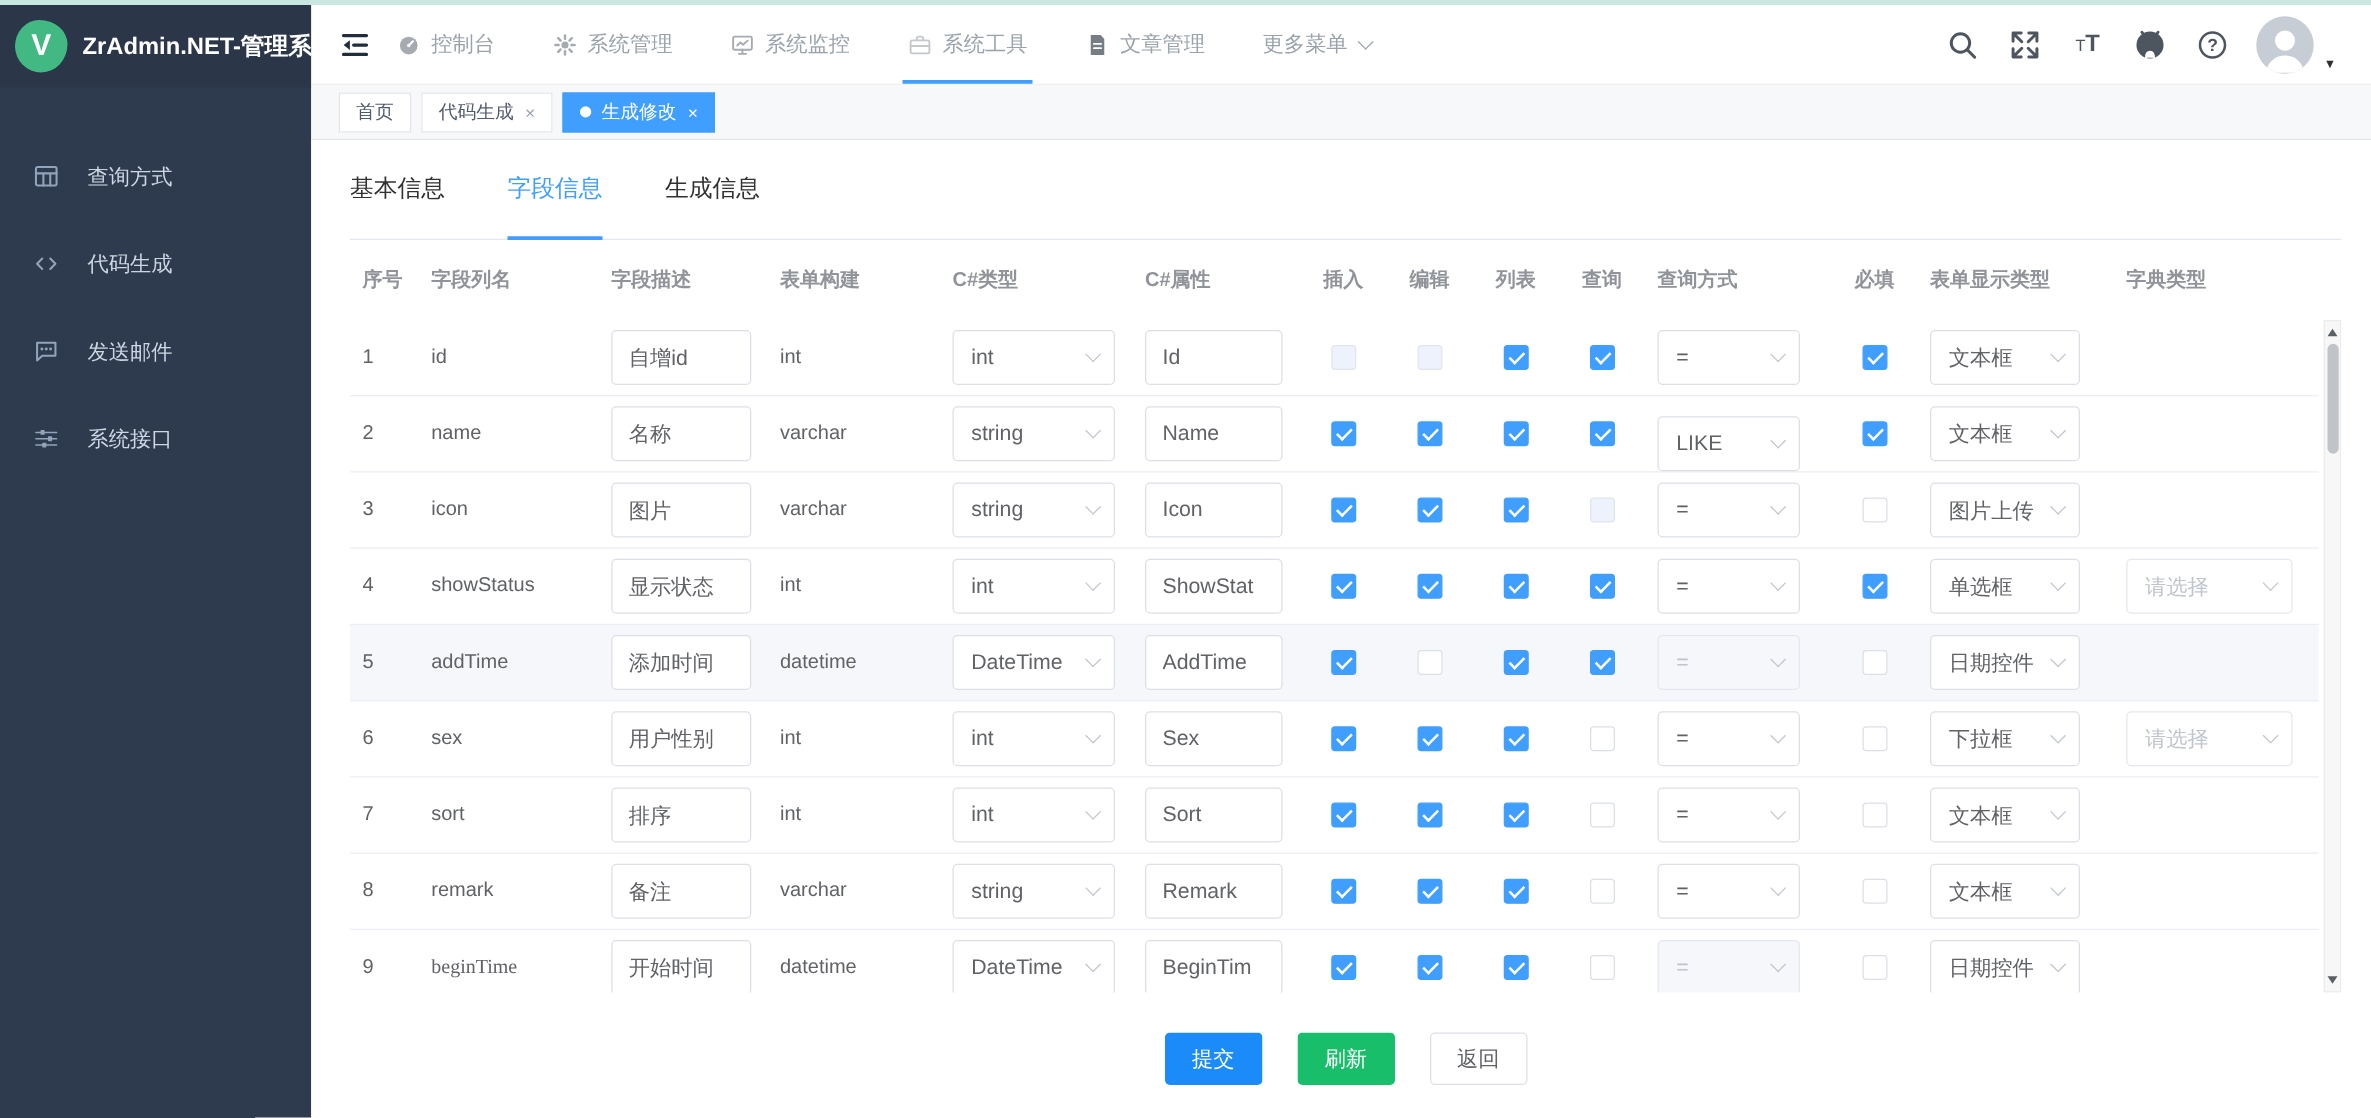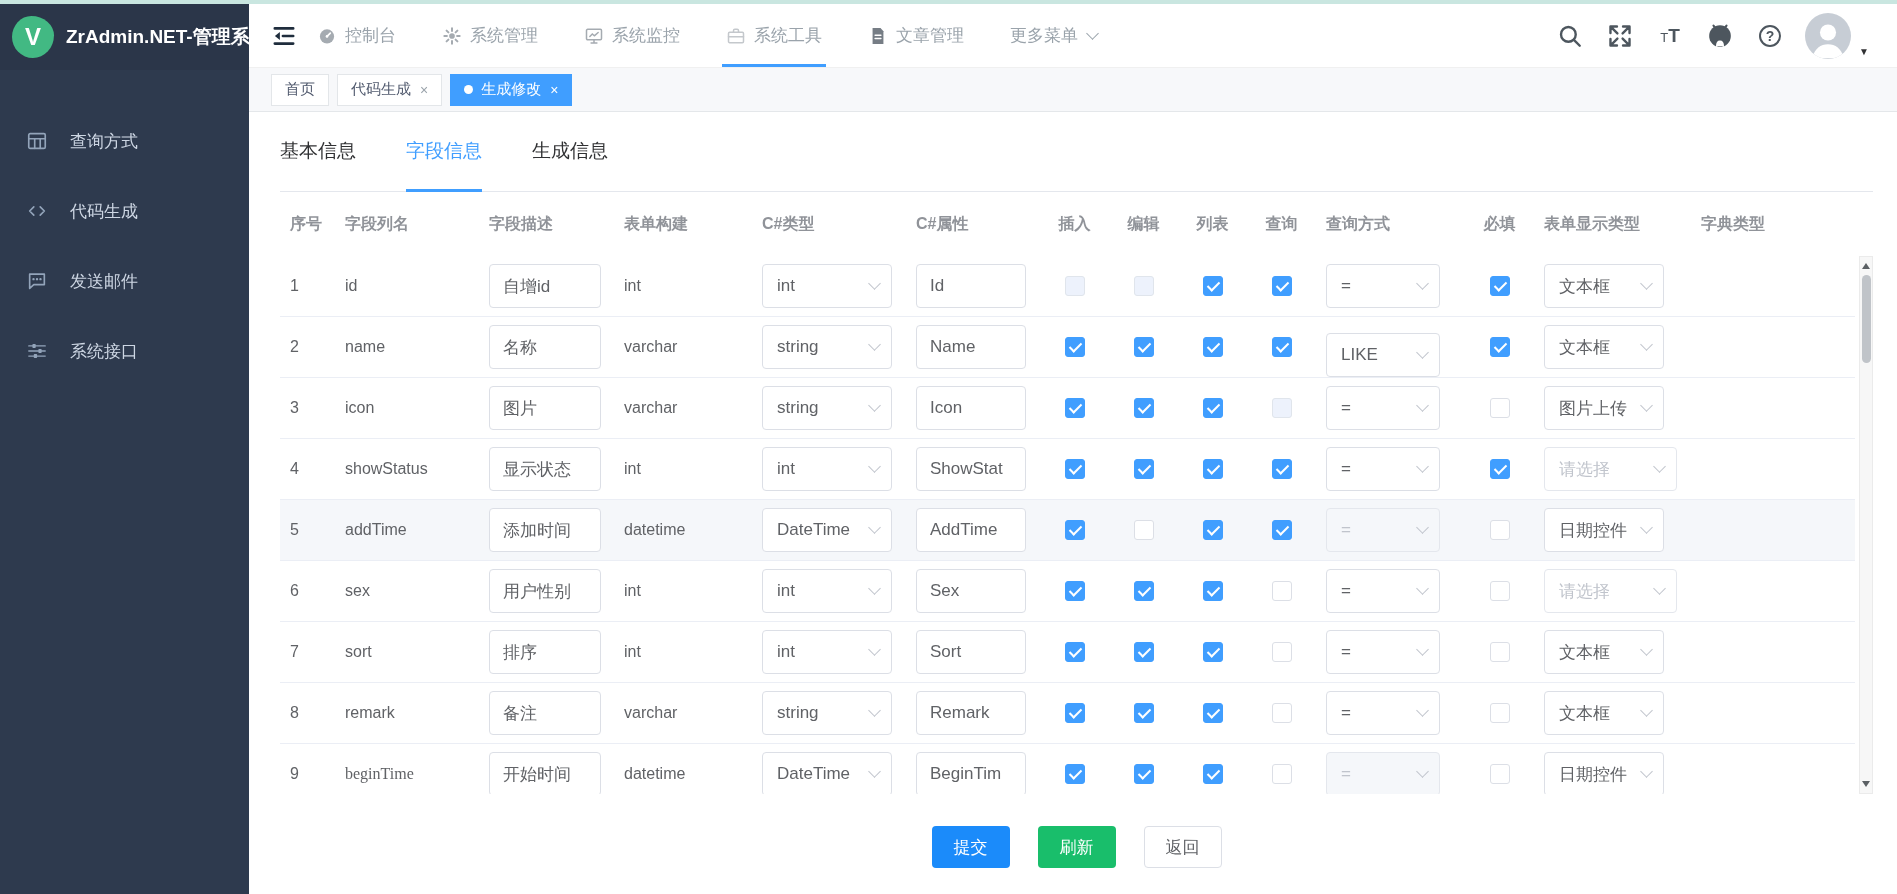--- a/index.html
+++ b/index.html
@@ -478,20 +478,26 @@
               </div>
               <div class="td" style="width: 149px;">
                 <div class="sel sel-q">
                   <span class="sel-val">=</span>
                   <i class="chev"></i>
                 </div>
               </div>
               <div class="td center" style="width: 69px;">
                 <span class="cb checked"> </span>
               </div>
+              <div class="td" style="width: 157px;">
+                <div class="sel sel-disp">
+                  <span class="sel-val">单选框</span>
+                  <i class="chev"></i>
+                </div>
+              </div>
               <div class="td" style="width: 164px;">
                 <div class="sel sel-dict placeholder">
                   <span class="sel-val">请选择</span>
                   <i class="chev"></i>
                 </div>
               </div>
             </div>
             <div class="trow hl">
               <div class="td" style="width: 55px;">
                 <span>5</span>
@@ -578,20 +584,26 @@
                 <span class="cb unchecked"> </span>
               </div>
               <div class="td" style="width: 149px;">
                 <div class="sel sel-q">
                   <span class="sel-val">=</span>
                   <i class="chev"></i>
                 </div>
               </div>
               <div class="td center" style="width: 69px;">
                 <span class="cb unchecked"> </span>
+              </div>
+              <div class="td" style="width: 157px;">
+                <div class="sel sel-disp">
+                  <span class="sel-val">下拉框</span>
+                  <i class="chev"></i>
+                </div>
               </div>
               <div class="td" style="width: 164px;">
                 <div class="sel sel-dict placeholder">
                   <span class="sel-val">请选择</span>
                   <i class="chev"></i>
                 </div>
               </div>
             </div>
             <div class="trow">
               <div class="td" style="width: 55px;">

